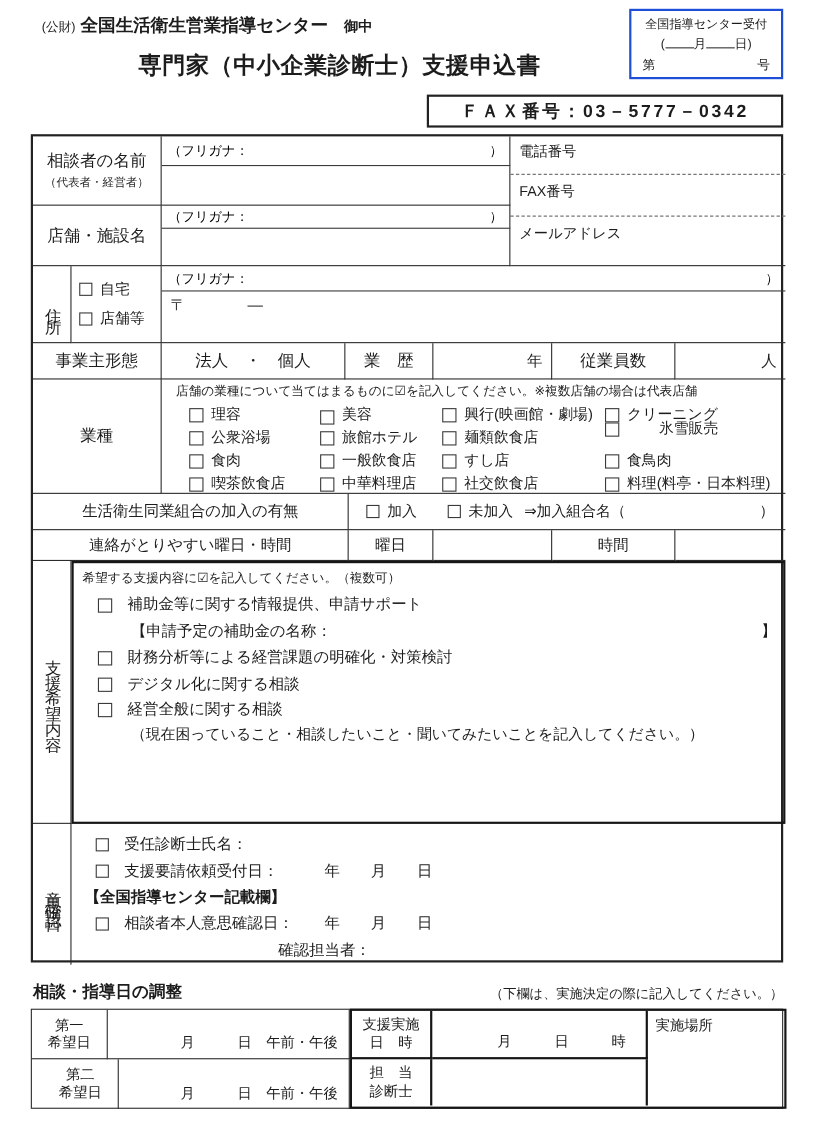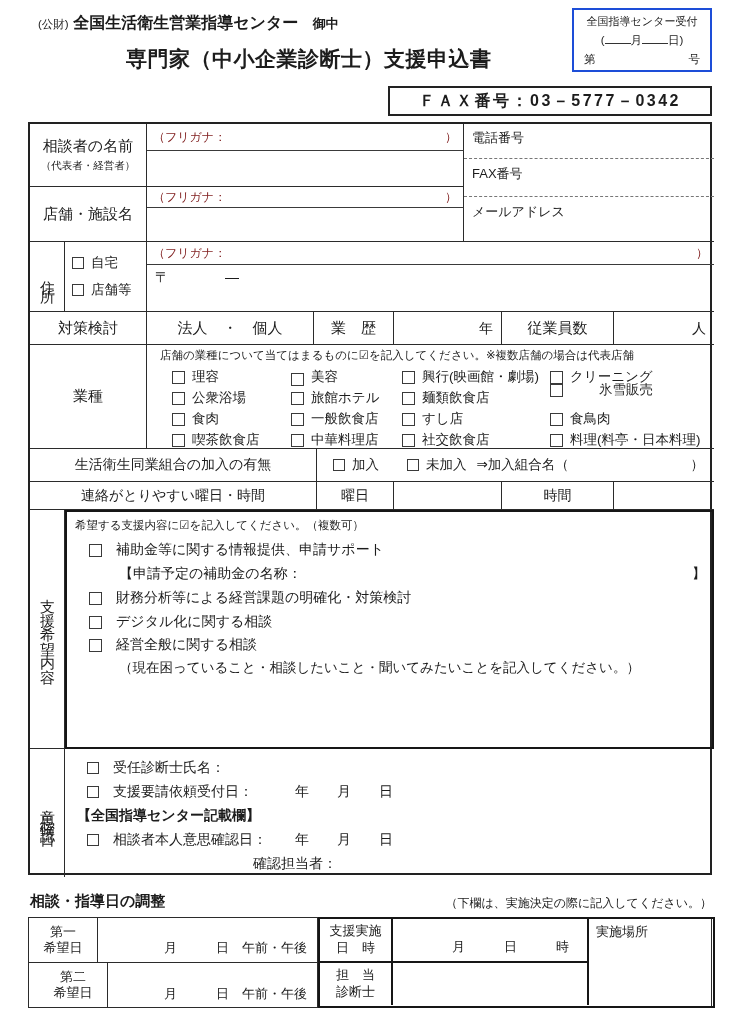--- a/index.html
+++ b/index.html
@@ -19,21 +19,21 @@
   .vlabel {
     display:flex; align-items:center; justify-content:center;
     writing-mode:vertical-rl; text-orientation:upright;
   }
   .cb {
     display:inline-block; width:12px; height:12px;
     border:1.5px solid #3a3a3a; background:#fff;
     vertical-align:-1px; margin-right:7px; flex:none;
   }
   .cb.big { width:13px; height:13px; }
-  .furi { font-size:12px; color:#7f1d1d; display:flex; justify-content:space-between; align-items:center; padding:0 6px; }
+  .furi { font-size:12px; color:#000000; display:flex; justify-content:space-between; align-items:center; padding:0 6px; }
   .lbl14 { font-size:14px; }
   .lbl15 { font-size:15px; }
   .small { font-size:11.5px; }
   .blank-u { display:inline-block; width:26px; border-bottom:1.2px solid #333; height:12px; }
   .pre { white-space:pre-line; }
   .cbrow { display:flex; align-items:center; font-size:13.5px; }
 </style>
 </head>
 <body>
 
@@ -108,21 +108,21 @@
     </div>
     <div class="cell bbt furi" style="left:117px; top:118px; width:567px; height:23px;">
       <span>（フリガナ：</span>
       <span>）</span>
     </div>
     <div class="cell bb" style="left:117px; top:141px; width:567px; height:47px; padding:4px 0 0 8px; font-size:14px;">
       <span>〒　　　　—</span>
     </div>
 
     <div class="cell br bb center lbl15" style="left:0; top:188px; width:117px; height:33px;">
-      <span>対策検討</span>
+      <span>事業主形態</span>
     </div>
     <div class="cell br bb center lbl15" style="left:117px; top:188px; width:167px; height:33px;">
       <span>法人　・　個人</span>
     </div>
     <div class="cell br bb center lbl15" style="left:284px; top:188px; width:80px; height:33px;">
       <span>業　歴</span>
     </div>
     <div class="cell br bb" style="left:364px; top:188px; width:108px; height:33px;">
       <span style="position:absolute; right:8px; bottom:6px; font-size:14px;">年</span>
     </div>

